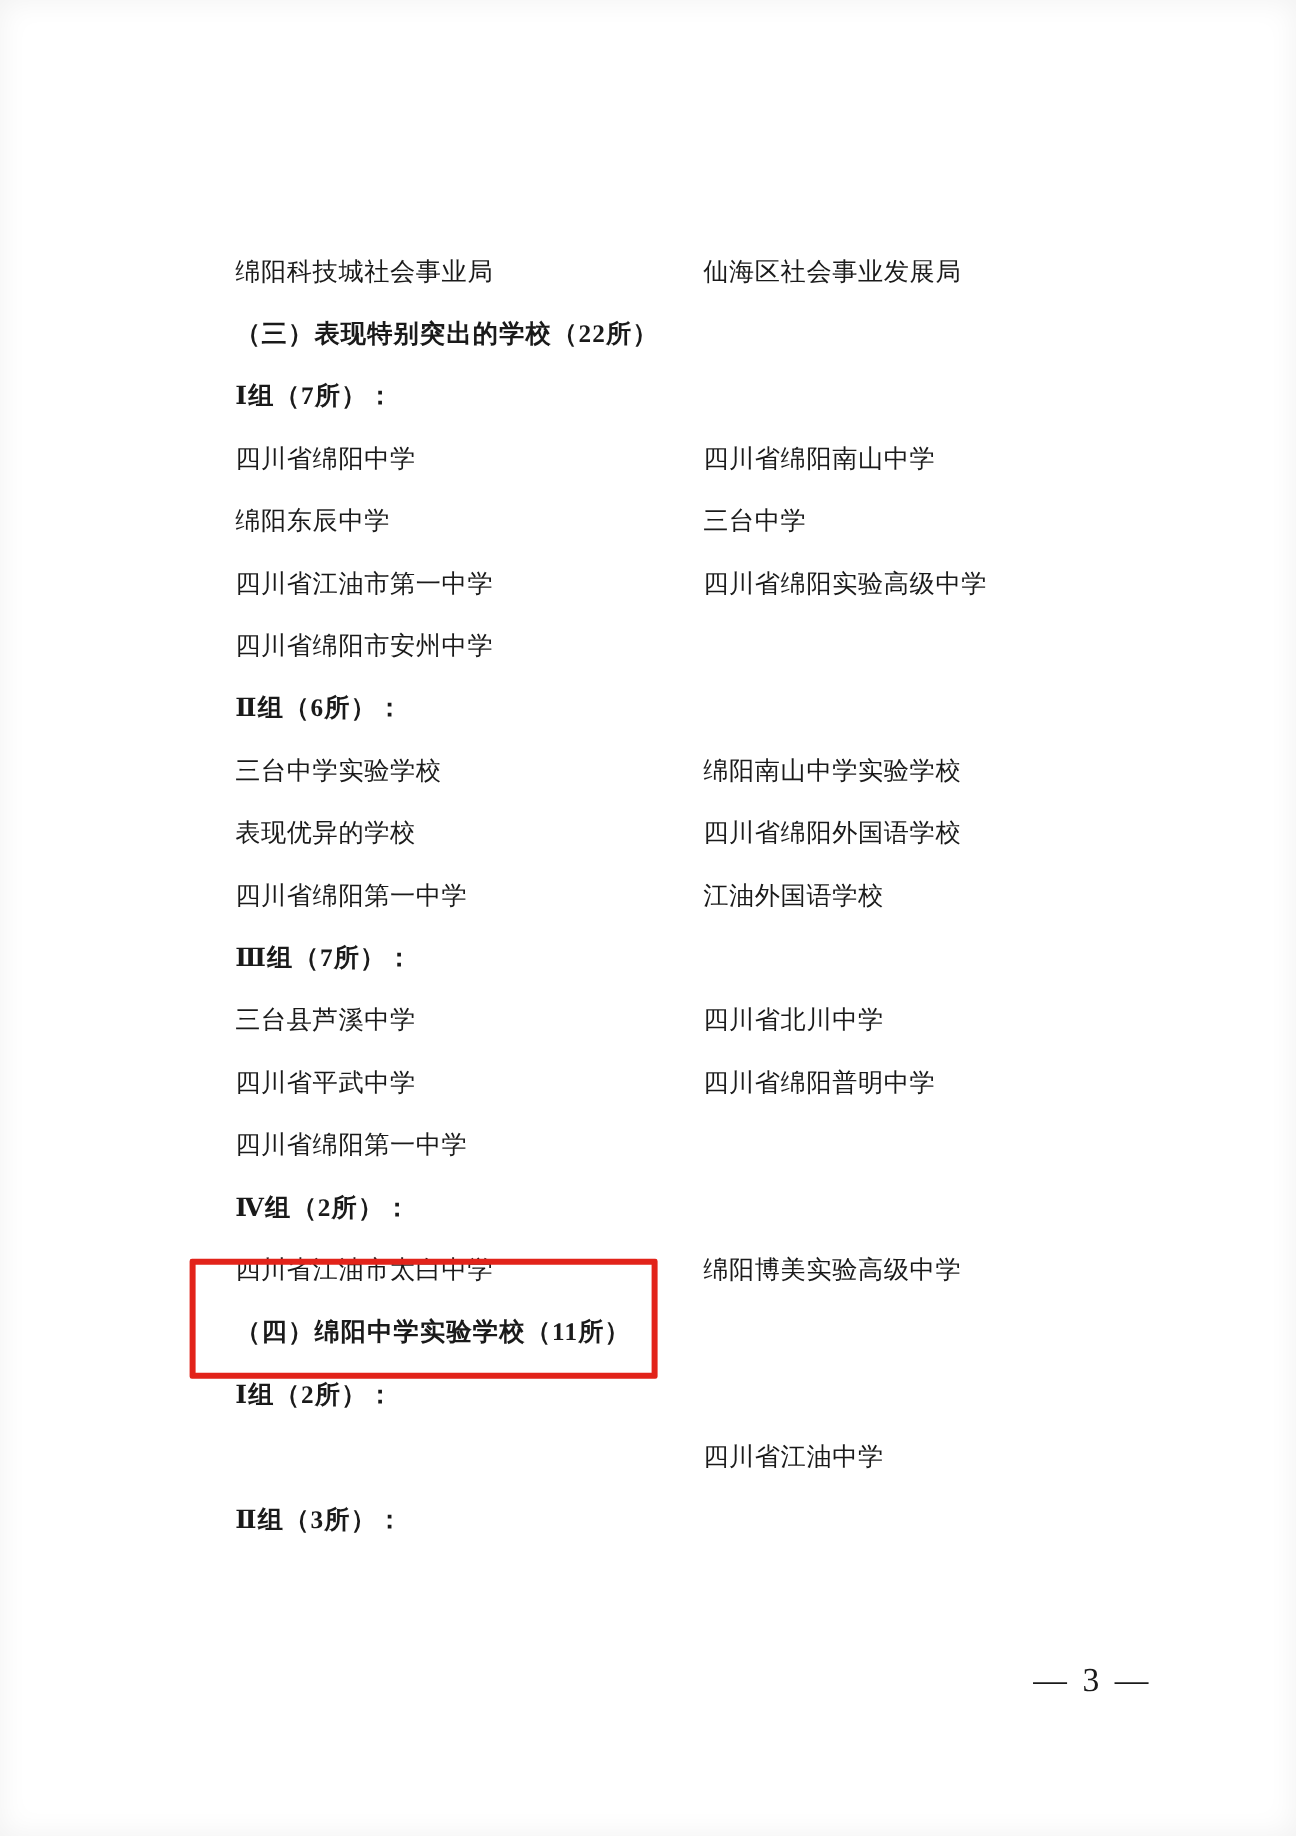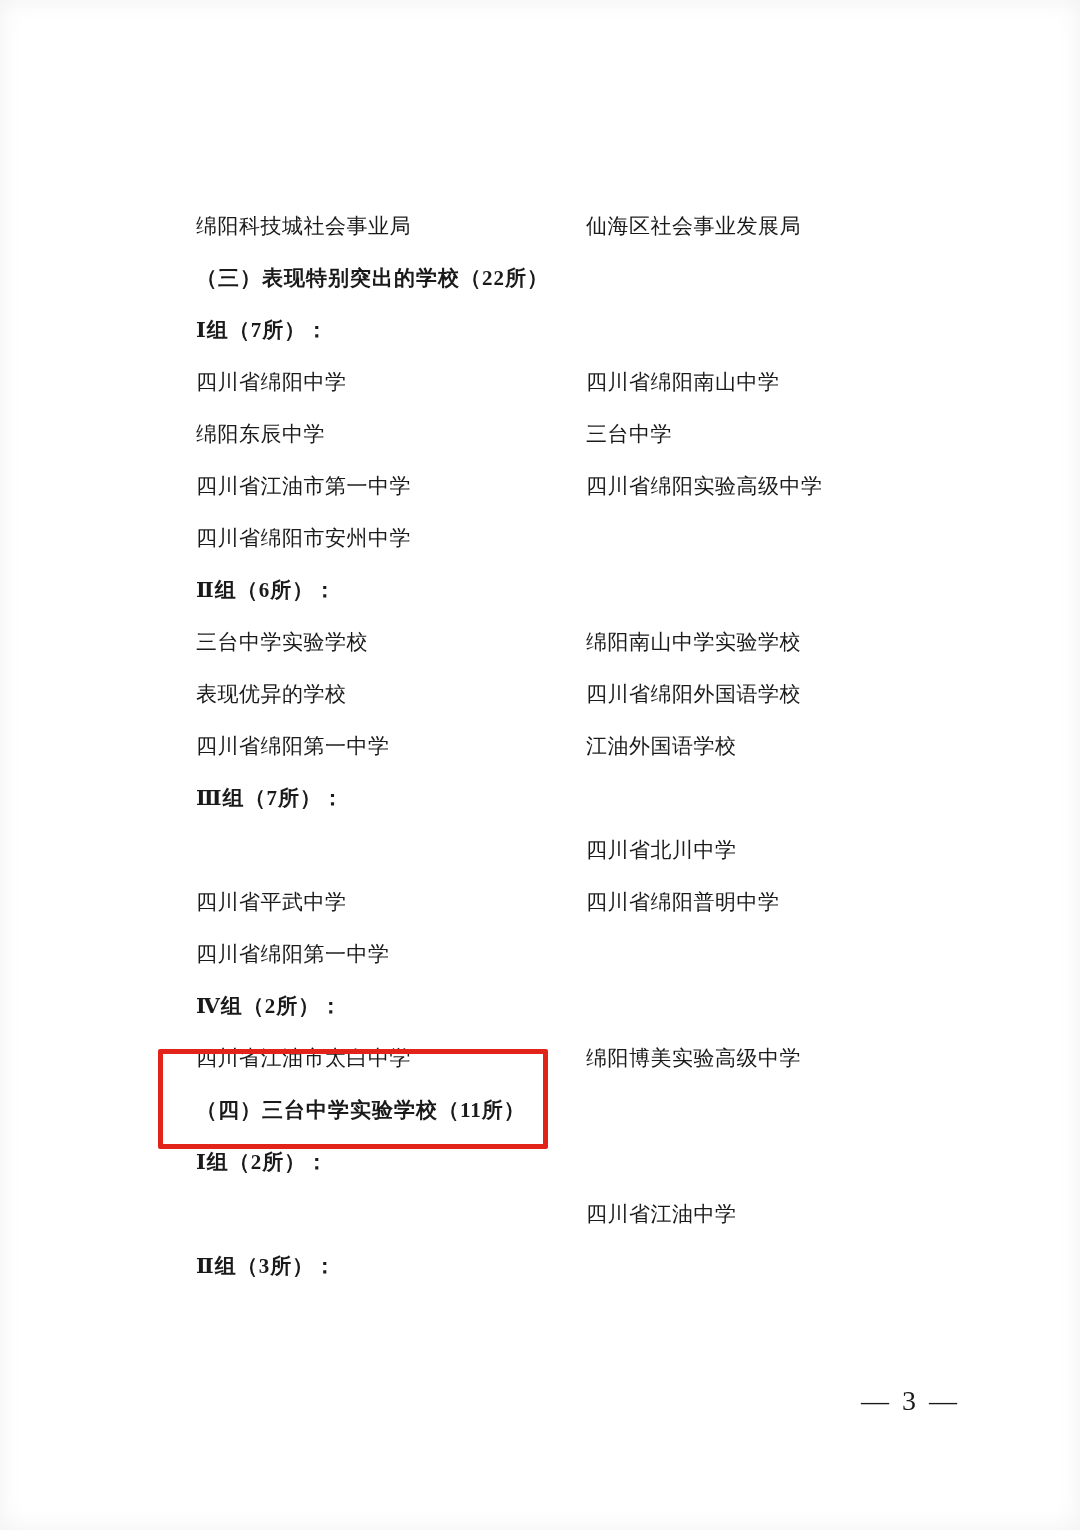--- a/index.html
+++ b/index.html
@@ -142,20 +142,21 @@
     <div class="line">
       <span class="col-a">四川省绵阳第一中学</span>
       <span class="col-b">江油外国语学校</span>
     </div>
 
     <div class="line group-label">
       <span class="col-a">Ⅲ组（7所）：</span>
     </div>
 
     <div class="line">
+      <span class="col-a">三台县芦溪中学</span>
       <span class="col-b">四川省北川中学</span>
     </div>
 
 
     <div class="line">
       <span class="col-a">四川省平武中学</span>
       <span class="col-b">四川省绵阳普明中学</span>
     </div>
 
     <div class="line">
@@ -166,21 +167,21 @@
     <div class="line group-label">
       <span class="col-a">Ⅳ组（2所）：</span>
     </div>
 
     <div class="line">
       <span class="col-a">四川省江油市太白中学</span>
       <span class="col-b">绵阳博美实验高级中学</span>
     </div>
 
     <div class="line heading">
-      <span class="col-a">（四）三台中学实验学校（11所）</span>
+      <span class="col-a">（四）绵阳中学实验学校（11所）</span>
     </div>
 
     <div class="line group-label">
       <span class="col-a">Ⅰ组（2所）：</span>
     </div>
 
     <div class="line">
       <span class="col-b">四川省江油中学</span>
     </div>
 

